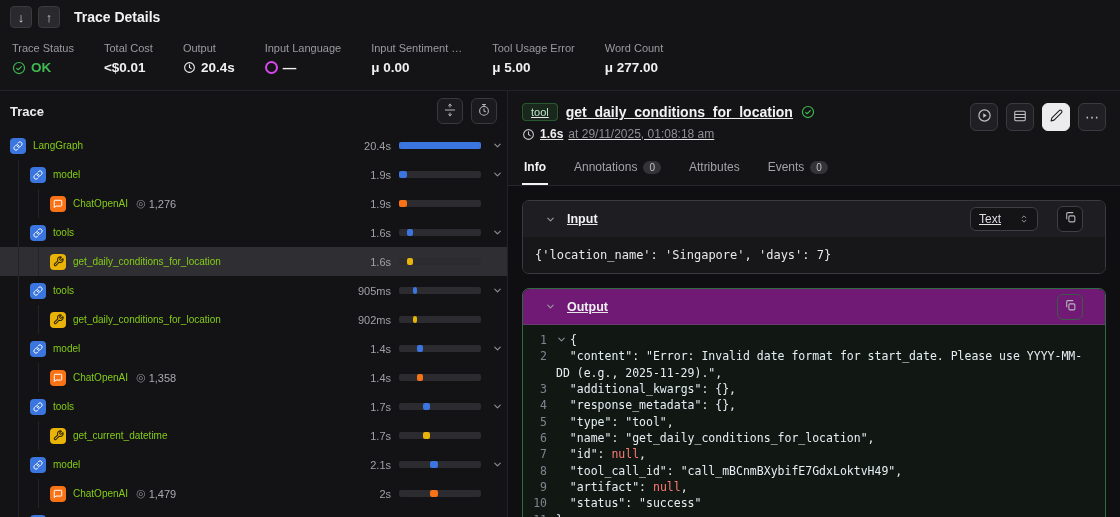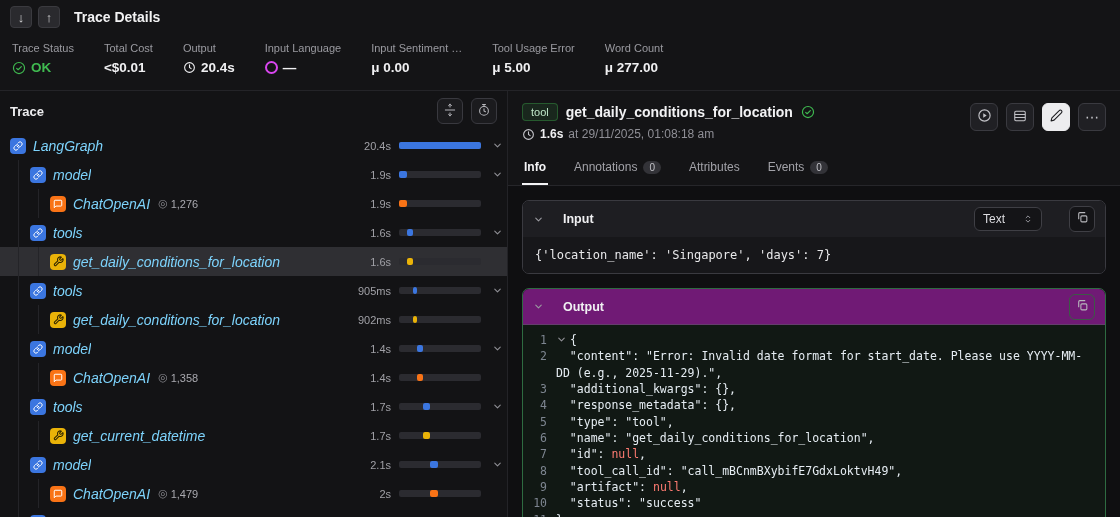--- a/index.html
+++ b/index.html
@@ -33,32 +33,32 @@
     background:#1b1b1e; border:1px solid #39393f; border-radius:6px; color:#b8b8bd; cursor:pointer; }
   .tree { flex:1; overflow:hidden; }
   .trow { height:29px; display:flex; align-items:center; position:relative; cursor:pointer; }
   .trow.selected { background:#2f2f33; }
   .guide { position:absolute; top:0; bottom:0; width:1px; background:#242428; }
   .rind { display:inline-block; flex:none; }
   .kicon { width:16px; height:16px; border-radius:4px; display:flex; align-items:center; justify-content:center; flex:none; margin-right:7px; }
   .kicon.chain { background:#3b76e0; }
   .kicon.llm { background:#f97316; }
   .kicon.tool { background:#eab308; }
-  .rname { font-size:14px; color:#7dd3fc; white-space:nowrap; overflow:hidden; text-overflow:ellipsis;font-style:italic; }
+  .rname { font-size:10px; color:#84cc16; white-space:nowrap; overflow:hidden; text-overflow:ellipsis; }
   .tokens { margin-left:8px; font-size:11px; color:#a9a9af; display:flex; align-items:center; gap:3px; white-space:nowrap; }
   .tok-icon { font-size:11px; color:#8f8f95; }
   .rdur { margin-left:auto; font-size:11px; color:#a0a0a6; white-space:nowrap; }
   .rtrack { width:82px; height:7px; border-radius:2px; background:#2b2b30; position:relative; flex:none; margin:0 6px 0 8px; }
   .rseg { position:absolute; top:0; height:100%; border-radius:2px; min-width:3px; }
   .rchev { width:20px; display:flex; justify-content:center; color:#8f8f95; flex:none; }
   .rchev.empty { visibility:hidden; }
 
   
   .span-panel { flex:1; display:flex; flex-direction:column; background:#141416; min-width:0; }
-  .span-head { position:relative; padding:12px 14px 0; }
+  .span-head { position:relative; padding:12px 14px 0;text-decoration:underline; }
   .span-title-row { display:flex; align-items:center; gap:8px; }
   .kind-badge { background:rgba(63,185,80,0.12); border:1px solid rgba(63,185,80,0.35); color:#bfe6c8;
     font-size:11px; padding:2px 8px; border-radius:4px; }
   .span-title { font-size:14px; font-weight:bold; color:#f2f2f4; }
   .okcheck { color:#3fb950; display:flex; align-items:center; }
   .span-sub { margin-top:6px; display:flex; align-items:center; gap:5px; font-size:12px; color:#8f8f96; }
   .span-sub .dur { color:#f0f0f2; font-weight:bold; }
   .span-sub .clock { color:#c9c9ce; display:flex; }
   .head-actions { position:absolute; right:14px; top:12px; display:flex; gap:8px; }
   .abtn { width:28px; height:28px; display:flex; align-items:center; justify-content:center;
@@ -67,21 +67,21 @@
 
   .tabs { display:flex; gap:24px; padding:0 14px; margin-top:10px; border-bottom:1px solid #26262a; }
   .tab { padding:9px 2px; font-size:12px; color:#a2a2a8; display:flex; align-items:center; gap:6px; cursor:pointer;
     border-bottom:2px solid transparent; }
   .tab.active { color:#f4f4f6; border-bottom-color:#f4f4f6; font-weight:bold; }
   .tab .count { background:#333338; color:#c2c2c7; font-size:10px; padding:1px 6px; border-radius:8px; font-weight:normal; }
 
   .content { flex:1; overflow:hidden; padding:14px; background:#0f0f11; }
 
   .card { border:1px solid #3a3a40; border-radius:7px; overflow:hidden; margin-bottom:14px; }
-  .card-head { height:36px; display:flex; align-items:center; gap:19px; padding:0 10px; background:#1e1e22; }
+  .card-head { height:36px; display:flex; align-items:center; gap:11px; padding:0 22px; background:#1e1e22;text-decoration:underline; }
   .card-head .chev { color:#9a9aa0; display:flex; }
   .card-title { font-size:12.5px; font-weight:bold; color:#f0f0f2; flex:1; }
   .fmt-select { display:flex; align-items:center; gap:18px; background:#141417; border:1px solid #3f3f45;
     border-radius:6px; padding:4px 8px; font-size:12px; color:#dcdce0; cursor:pointer; }
   .fmt-select .ud { color:#9a9aa0; display:flex; }
   .copybtn { width:26px; height:26px; display:flex; align-items:center; justify-content:center;
     background:#141417; border:1px solid #3f3f45; border-radius:6px; color:#b8b8bd; cursor:pointer; margin-left:8px; }
   .input-body { background:#17171a; padding:11px 12px; font-family:"DejaVu Sans Mono", monospace; font-size:12px; color:#e8e8ea; }
 
   .card.output { border-color:#2e6b41; margin-bottom:0; }

